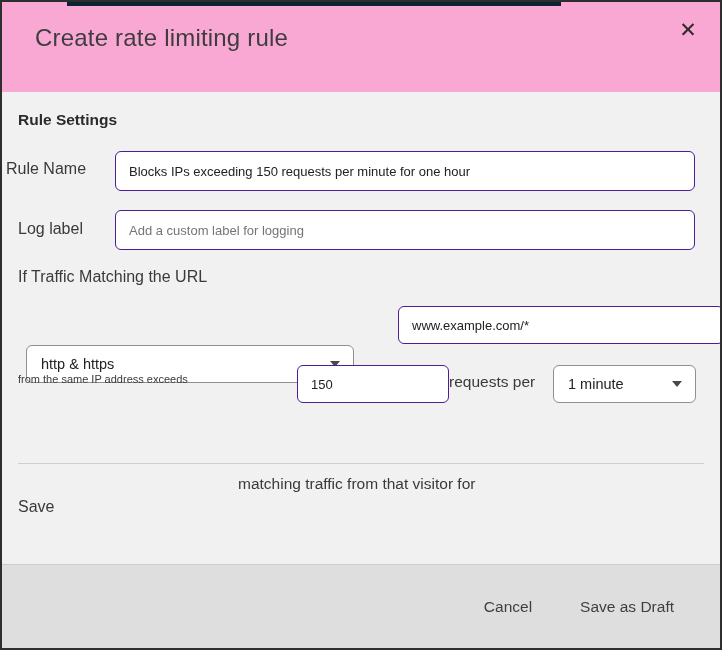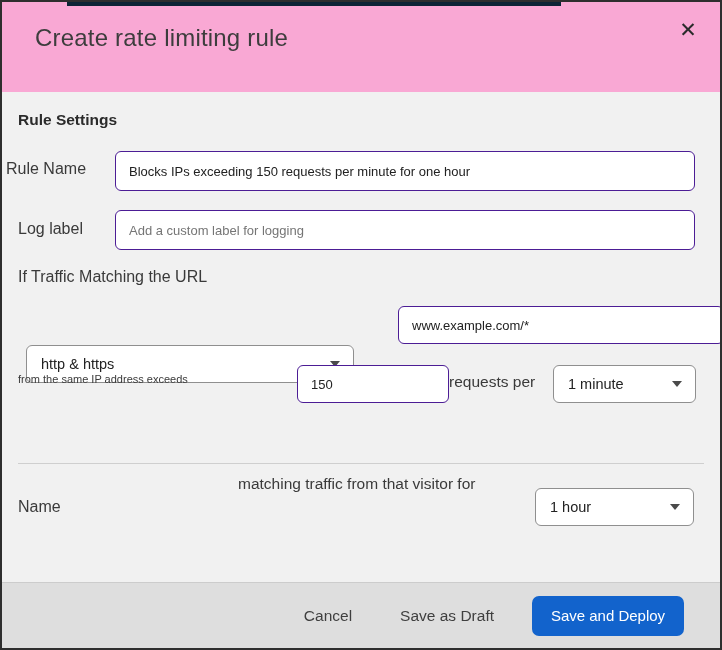--- a/index.html
+++ b/index.html
@@ -126,21 +126,21 @@
 
   .divider {
     left: 16px; top: 382px;
     width: 686px; height: 1px;
     background: #cfcfcf;
   }
 
   .footer {
     position: absolute;
     left: 0; right: 0; bottom: 0;
-    height: 66px;
+    height: 84px;
     background: #dedede;
     border-top: 1px solid #cccccc;
     display: flex;
     align-items: center;
     justify-content: flex-end;
     padding-right: 36px;
     gap: 28px;
     z-index: 2;
   }
   .text-btn {
@@ -198,28 +198,23 @@
     <input class="abs text-input" style="left: 295px; top: 284px; width: 152px; height: 38px;" value="150">
     <div class="abs field-label" style="left:447px; top:292px; font-size:15.5px;">requests per</div>
     <div class="select-box" style="left:551px; top:284px; width:143px;">
       <span>1 minute</span>
       <span class="caret-down"></span>
     </div>
 
 
     <div class="abs divider"></div>
 
-    <div class="abs field-label" style="left:16px; top:417px;">Name</div>
+    <div class="abs field-label" style="left:16px; top:417px;">Save</div>
     <div class="abs field-label" style="left:236px; top:394px; font-size:15.5px;">matching traffic from that visitor for</div>
-    <div class="select-box" style="left:533px; top:407px; width:159px;">
-      <span>1 hour</span>
-      <span class="caret-down"></span>
-    </div>
 
   </div>
 
   <div class="footer">
     <button class="text-btn">Cancel</button>
     <button class="text-btn">Save as Draft</button>
-    <button class="primary-btn">Save and Deploy</button>
   </div>
 
 </div>
 
 </body></html>

